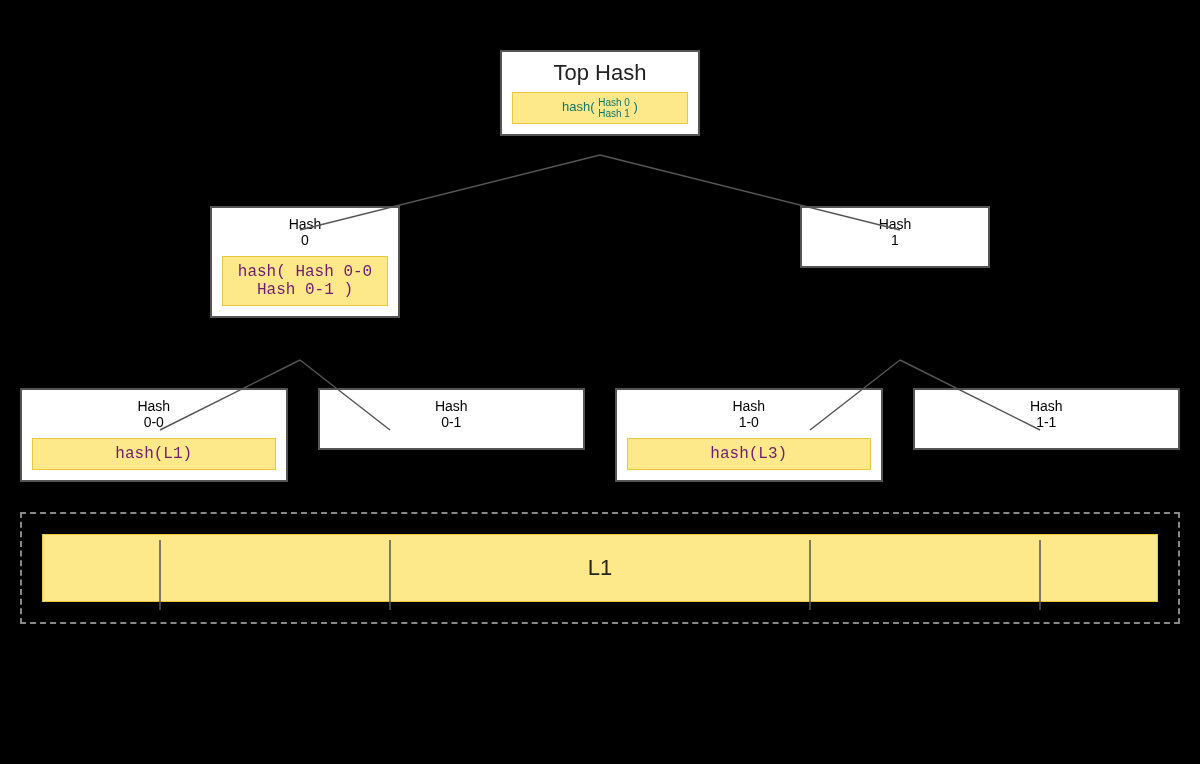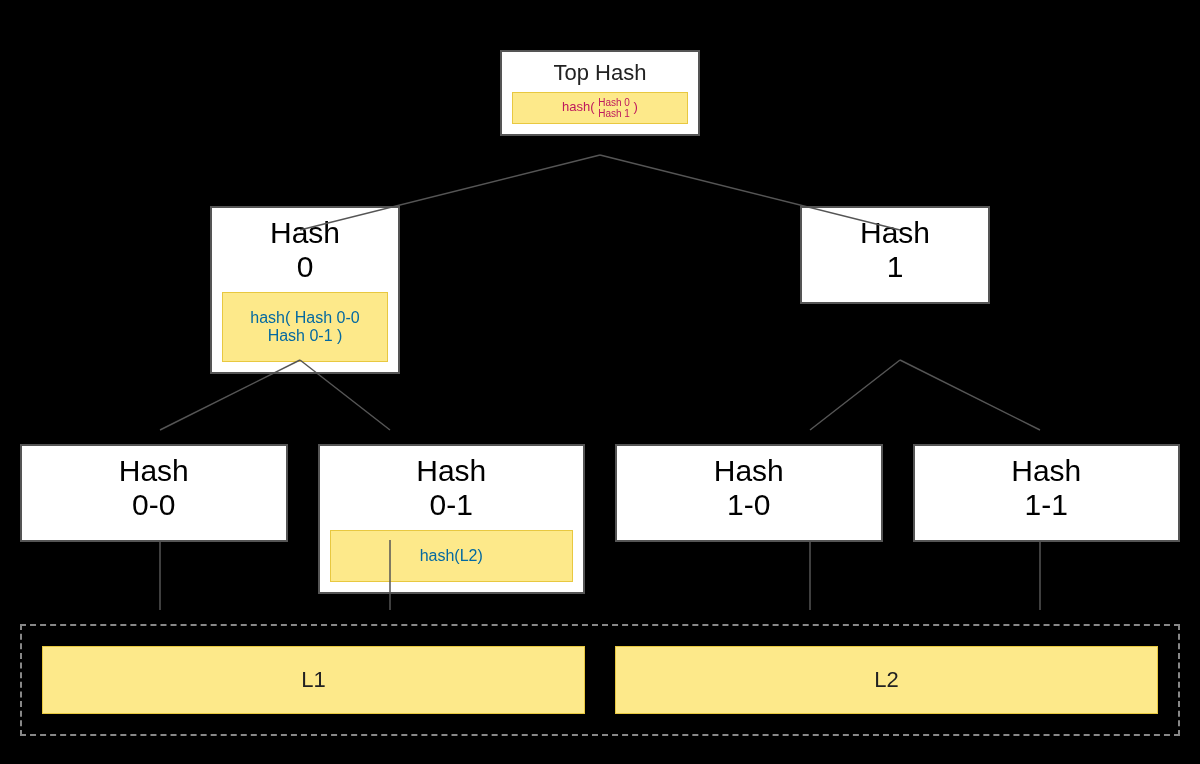--- a/index.html
+++ b/index.html
@@ -35,21 +35,21 @@
       color: #222;
       line-height: 1.2;
       margin-bottom: 6px;
     }
 
     .node-formula {
       background: #fde98a;
       border: 1px solid #e8c840;
       padding: 4px 24px;
       font-size: 13px;
-      color: #be185d;
+      color: #0f766e;
       white-space: nowrap;
     }
 
     .node-formula .small-text {
       font-size: 10px;
       line-height: 1.1;
       display: inline-block;
       vertical-align: middle;
       text-align: left;
     }
@@ -111,31 +111,32 @@
       flex: 1;
     }
 
     .row-3 {
       padding: 0 20px;
       width: 100%;
       justify-content: space-between;
     }
 
     .node-title-large {
-      font-size: 30px;
+      font-size: 14px;
       font-weight: normal;
       margin-bottom: 8px;
     }
 
     .node-formula-lg {
       background: #fde98a;
       border: 1px solid #e8c840;
-      padding: 16px 14px;
+      padding: 6px 14px;
       font-size: 16px;
-      color: #0369a1;
+      color: #701a75;
+      font-family: Liberation Mono, monospace;
     }
   </style>
 </head>
 <body>
 
 <div class="diagram-container">
 
   <svg class="connectors">
 
     <line x1="600" y1="155" x2="300" y2="230" stroke="#555" stroke-width="1.5"></line>
@@ -176,31 +177,31 @@
       </div>
     </div>
     <div class="node" style="min-width:190px;">
       <div class="node-title-large">Hash<br>1</div>
     </div>
   </div>
 
   <div class="row row-3">
     <div class="node">
       <div class="node-title-large">Hash<br>0-0</div>
+      <div class="node-formula-lg">hash(L1)</div>
     </div>
     <div class="node">
       <div class="node-title-large">Hash<br>0-1</div>
-      <div class="node-formula-lg">hash(L2)</div>
     </div>
     <div class="node">
       <div class="node-title-large">Hash<br>1-0</div>
+      <div class="node-formula-lg">hash(L3)</div>
     </div>
     <div class="node">
       <div class="node-title-large">Hash<br>1-1</div>
     </div>
   </div>
 
   <div class="row-4">
     <div class="leaf-node">L1</div>
-    <div class="leaf-node">L2</div>
   </div>
 
 </div>
 
 </body></html>

